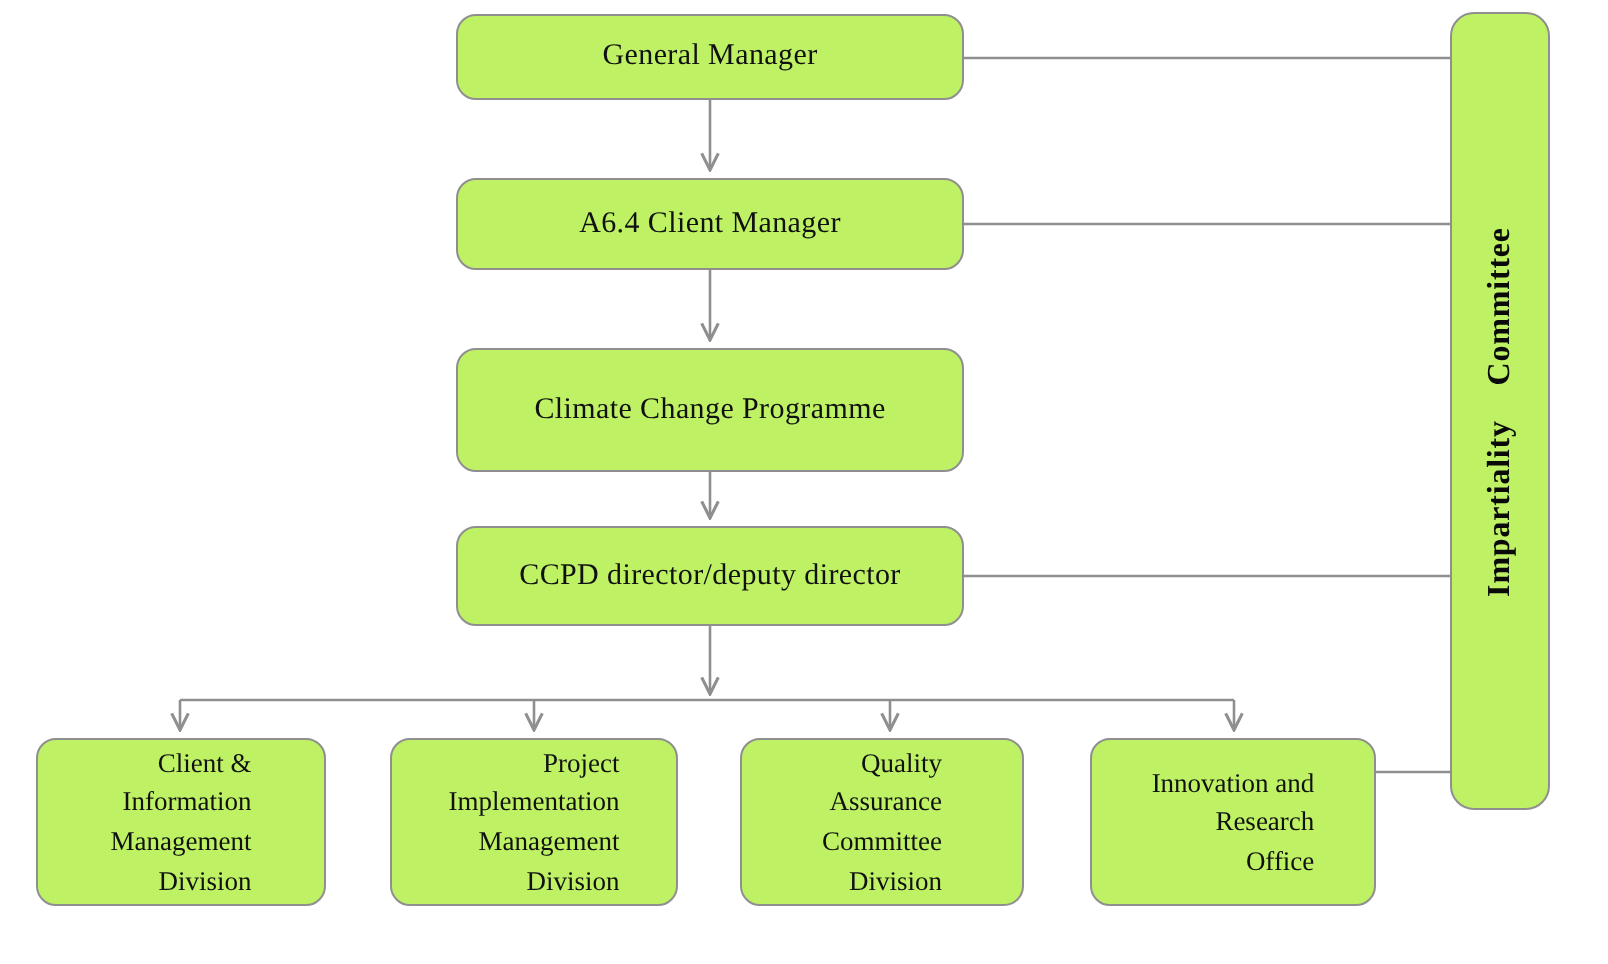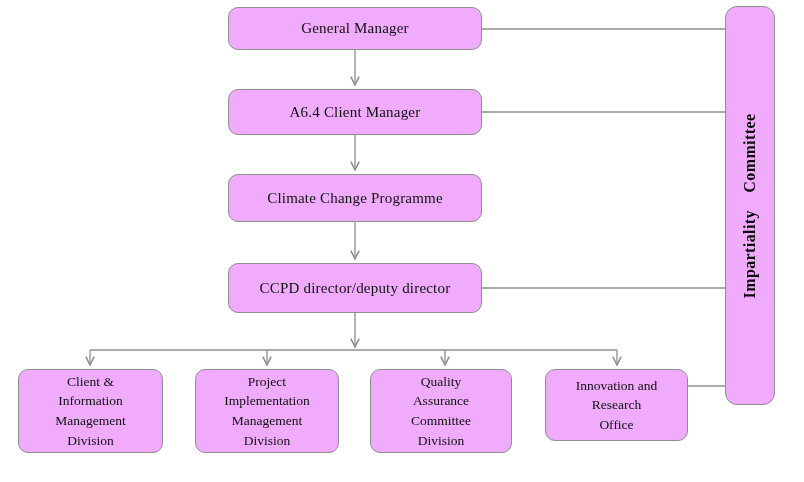--- a/index.html
+++ b/index.html
@@ -13,42 +13,42 @@
     height: 482px;
     background: #ffffff;
     overflow: hidden;
     font-family: "Liberation Serif", serif;
   }
   .box {
     position: absolute;
     box-sizing: border-box;
     border: 1.5px solid #8f8f8f;
     border-radius: 10px;
-    background: #f0abfc;
+    background: #bef264;
     display: flex;
     align-items: center;
     justify-content: center;
-    text-align: center;
+    text-align: right;
     color: #111111;
     z-index: 2;
   }
   .level { font-size: 15px; letter-spacing: 0.2px; white-space: nowrap; }
   .gm      { left: 228px; top: 7px;   width: 254px; height: 43px; }
   .qm      { left: 228px; top: 89px;  width: 254px; height: 46px; }
-  .climate { left: 228px; top: 174px; width: 254px; height: 48px; }
+  .climate { left: 228px; top: 174px; width: 254px; height: 62px; }
   .ccpd    { left: 228px; top: 263px; width: 254px; height: 50px; }
   .division {
     font-size: 13.5px;
     line-height: 1.45;
     white-space: pre-line;
   }
   .d1 { left: 18px;  top: 369px; width: 145px; height: 84px; }
   .d2 { left: 195px; top: 369px; width: 144px; height: 84px; }
   .d3 { left: 370px; top: 369px; width: 142px; height: 84px; }
-  .d4 { left: 545px; top: 369px; width: 143px; height: 72px; }
+  .d4 { left: 545px; top: 369px; width: 143px; height: 84px; }
   .committee {
     left: 725px; top: 6px; width: 50px; height: 399px;
     border-radius: 12px;
     overflow: hidden;
   }
   .vtext {
     display: block;
     transform: rotate(-90deg);
     white-space: nowrap;
     font-weight: bold;

